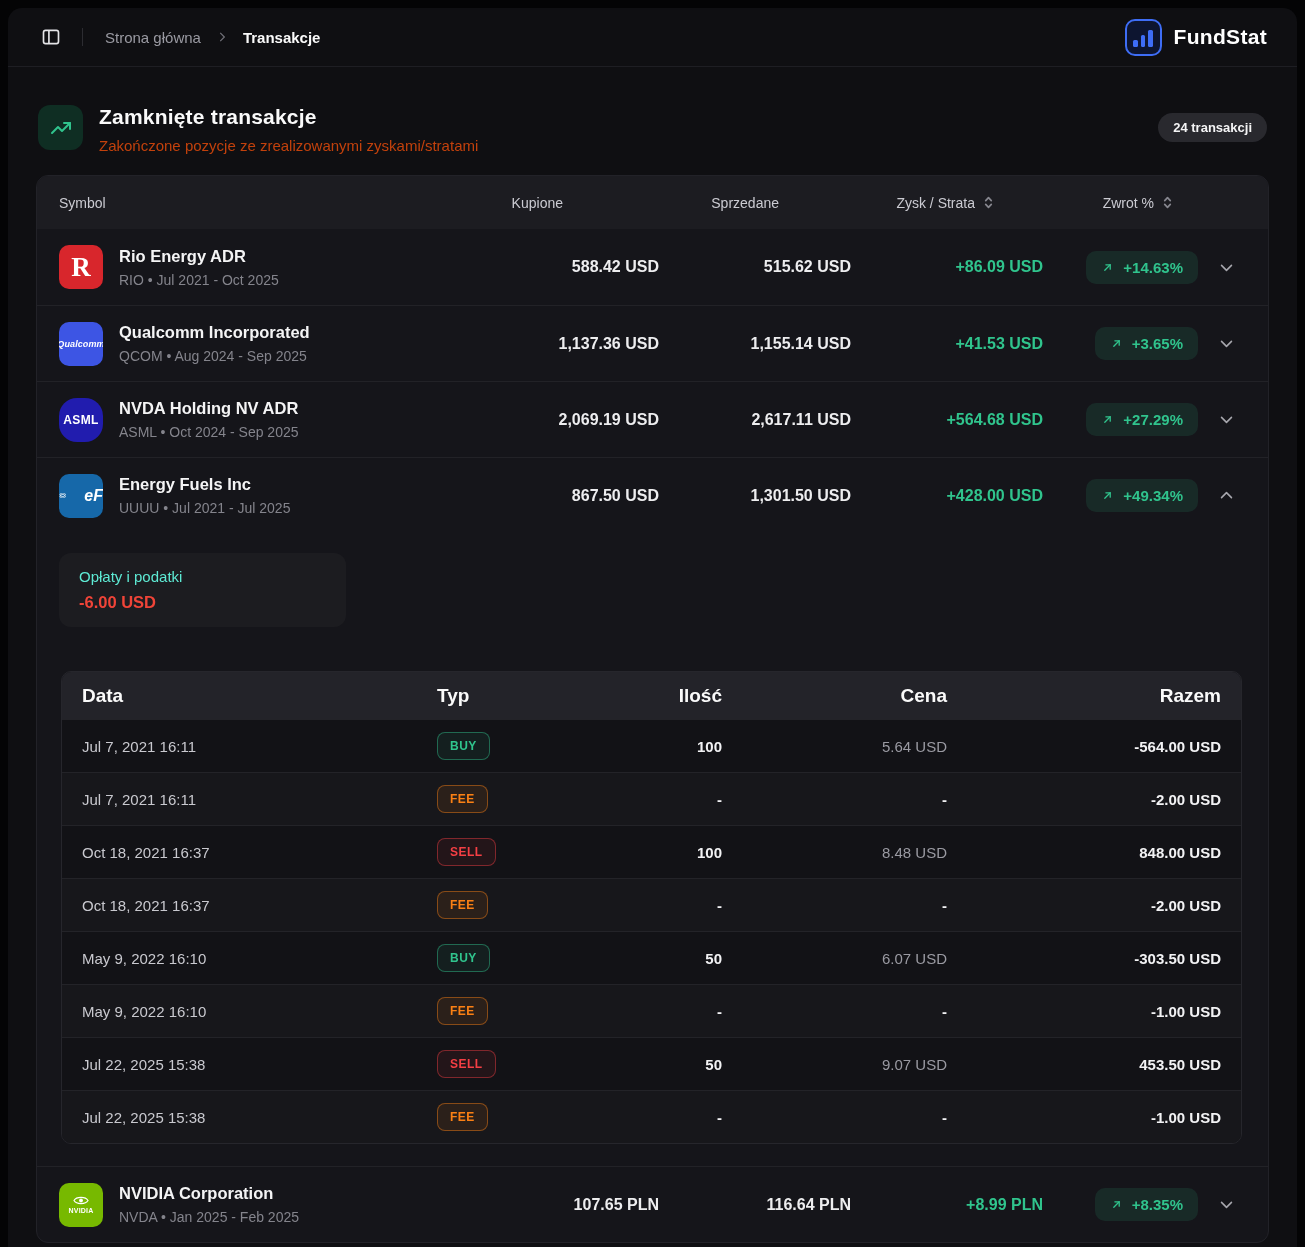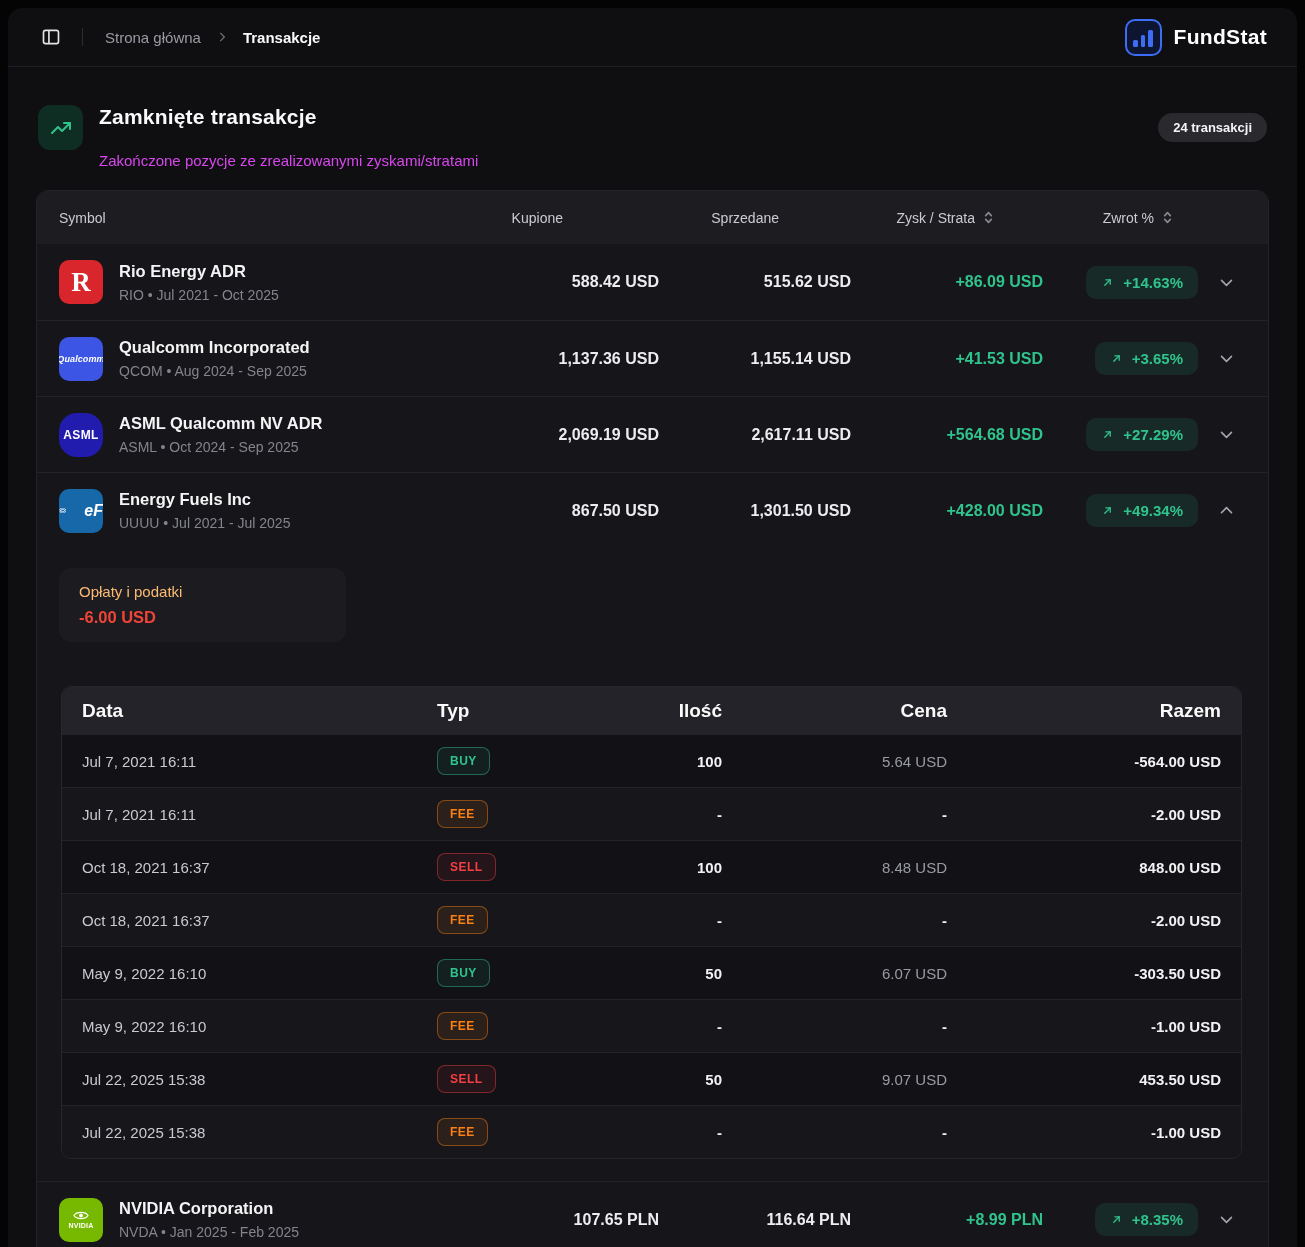--- a/index.html
+++ b/index.html
@@ -23,21 +23,21 @@
   .brand-icon i { display:block; width:4.5px; background:#3e6df5; border-radius:1.5px; }
   .brand-icon i:nth-child(1){height:7px;} .brand-icon i:nth-child(2){height:12px;} .brand-icon i:nth-child(3){height:17px;}
   .brand-name { color:#ffffff; font-size:21px; font-weight:600; letter-spacing:.3px; }
 
   
   .page-head { display:flex; align-items:flex-start; padding:38px 30px 0; }
   .head-icon { width:45px; height:45px; border-radius:12px; background:#0f2e23;
                display:flex; align-items:center; justify-content:center; color:#30c48d; }
   .head-text { margin-left:16px; }
   .page-title { color:#fafafa; font-size:21px; font-weight:700; letter-spacing:.2px; }
-  .page-sub { color:#d946ef; font-size:15px; margin-top:23px; }
+  .page-sub { color:#c2410c; font-size:15px; margin-top:8px; }
   .count-badge { margin-left:auto; margin-top:8px; background:#29292e; color:#f4f4f5;
                  font-size:13px; font-weight:600; padding:7px 15px; border-radius:999px; }
 
   
   .card { margin:21px 28px 0; background:#15151a; border:1px solid #222228; border-radius:12px; overflow:hidden; }
   .grid-main { display:grid; grid-template-columns:1fr 190px 192px 192px 155px 56px;
                align-items:center; padding:0 14px 0 22px; }
   .card-head { height:53px; background:#1c1c21; color:#cbcbd2; font-size:14px; font-weight:500;gap:24px; }
   .th { text-align:right; }
   .th-symbol { text-align:left; }
@@ -60,21 +60,21 @@
   .num { text-align:right; color:#ededef; font-size:16px; font-weight:600; }
   .num-gain { text-align:right; color:#30c48d; font-size:16px; font-weight:700; }
   .ret-cell { display:flex; justify-content:flex-end; }
   .ret-pill { display:inline-flex; align-items:center; gap:9px; background:rgba(48,196,141,0.12);
               color:#30c48d; font-size:15px; font-weight:700; padding:8px 15px; border-radius:10px; }
   .chev-cell { display:flex; justify-content:center; color:#a7a7ae; }
 
   
   .expanded { padding:20px 24px 22px 22px; }
   .fees-box { width:287px; background:#1c1c20; border-radius:12px; padding:15px 20px; }
-  .fees-label { color:#fdba74; font-size:15px; }
+  .fees-label { color:#5eead4; font-size:15px; }
   .fees-value { color:#f04438; font-size:16.5px; font-weight:700; margin-top:8px; }
 
   .detail { margin:44px 2px 0; border:1px solid #26262c; border-radius:10px; overflow:hidden; }
   .grid-detail { display:grid; grid-template-columns:355px 185px 100px 225px 1fr;
                  align-items:center; padding:0 20px; }
   .detail-head { height:47px; background:#232329; color:#fafafa; font-size:19px; font-weight:700; }
   .dth { text-align:right; } .dth-left { text-align:left; }
   .drow { height:53px; background:#121216; border-top:1px solid #232328; }
   .drow:nth-child(odd) { background:#17171b; }
   .d-date { color:#c9c9cf; font-size:15px; }
@@ -219,21 +219,21 @@
           </svg>
       </div>
     </div>
 
     <div class="grid-main trow">
       <div class="sym-cell">
         <span class="logo logo-asml">
             <span>ASML</span>
           </span>
         <span>
-          <div class="sym-name">ASML Qualcomm NV ADR</div>
+          <div class="sym-name">NVDA Holding NV ADR</div>
           <div class="sym-sub">ASML  •  Oct 2024 - Sep 2025</div>
         </span>
       </div>
       <div class="num">2,069.19 USD</div>
       <div class="num">2,617.11 USD</div>
       <div class="num-gain">+564.68 USD</div>
       <div class="ret-cell">
           <span class="ret-pill">
         <svg width="13" height="13" viewBox="0 0 24 24" fill="none" stroke="currentColor" stroke-width="2.4" stroke-linecap="round" stroke-linejoin="round">
               <path d="M7 17L17 7"></path>

